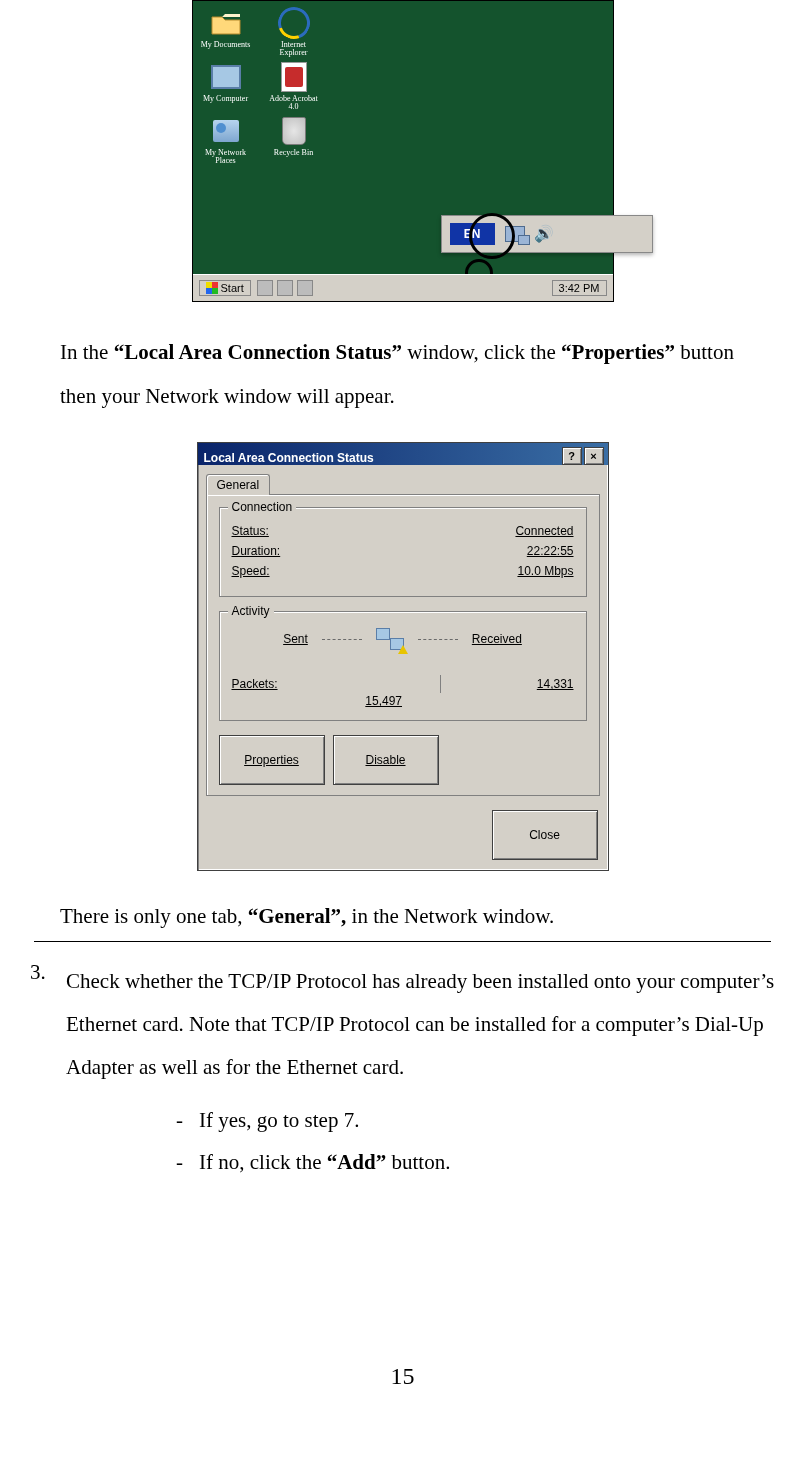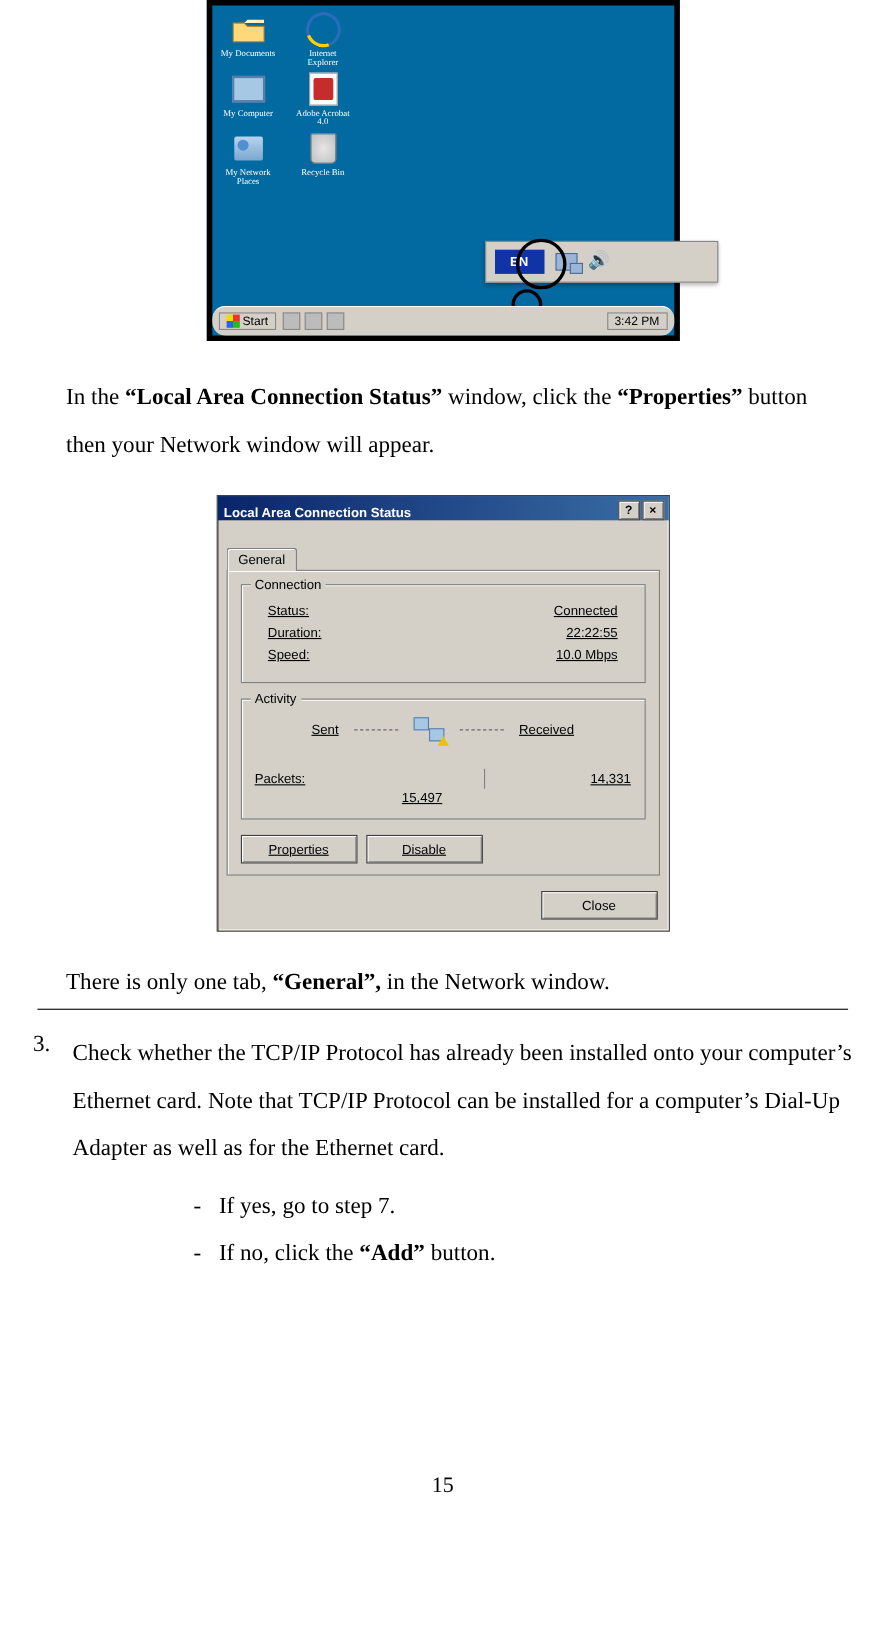--- a/index.html
+++ b/index.html
@@ -13,23 +13,23 @@
   }
   .page {
     padding: 0 30px 40px 30px;
     box-sizing: border-box;
   }
   
   .desktop-shot {
     width: 420px;
     height: 300px;
     margin: 0 auto 25px;
-    background: #0369a1;
+    background: #14532d;
     position: relative;
-    border: 5px solid #000000;
+    border: 1px solid #000000;
   }
   .desk-icons {
     position: absolute;
     top: 6px; left: 8px;
     width: 130px;
     display: flex;
     flex-wrap: wrap;
     gap: 4px 18px;
   }
   .desk-icon {
@@ -92,21 +92,20 @@
   .spk-ic { margin-left:10px; font: 16px/1 sans-serif; color:#333;}
   .taskbar {
     position: absolute;
     left:0; right:0; bottom:0;
     height: 26px;
     background: #d4d0c8;
     border-top: 1px solid #fff;
     display:flex; align-items:center; justify-content:space-between;
     font: 11px Tahoma, sans-serif;
     padding: 0 6px;
-    border-radius: 12px;
   }
   .tb-left { display:flex; align-items:center; gap:6px; }
   .start-btn { padding: 1px 6px; background:#d4d0c8; border:1px solid #888; display:flex; align-items:center; gap:3px;}
   .winflag { width:12px; height:12px; background: conic-gradient(#e33 0 25%, #2b2 0 50%, #26e 0 75%, #ed0 0);}
   .ql { display:flex; gap:4px; }
   .ql-i { width:14px; height:14px; background:#bcbcbc; border:1px solid #888;}
   .tb-time { padding:1px 6px; border:1px solid #888; background:#d4d0c8;}
 
   .body-para {
     margin: 28px 0 24px 30px;
@@ -131,21 +130,21 @@
     display: flex;
     align-items: flex-end;
     justify-content: space-between;
     height: 22px;
     padding: 0 4px 0 6px;
     font-weight: bold;
   }
   .tb-btns { display:flex; gap:2px; }
   .tb-btn { width:18px; height:16px; background:#d4d0c8; border:1px solid #404040; box-shadow: inset 1px 1px 0 #fff, inset -1px -1px 0 #808080; display:flex; align-items:center; justify-content:center; color:#000; font-weight:bold; font-size:11px; line-height:1;}
   .tab-strip {
-    padding: 24px 8px 0 8px;
+    padding: 8px 8px 0 8px;
   }
   .tab {
     display: inline-block;
     padding: 3px 10px;
     background: #d4d0c8;
     border: 1px solid #808080;
     border-bottom: none;
     border-radius: 3px 3px 0 0;
     box-shadow: inset 1px 1px 0 #fff;
     position: relative;
@@ -165,54 +164,54 @@
     margin-bottom: 14px;
     padding: 10px 12px 12px 12px;
     position: relative;
   }
   .gb-legend {
     position: absolute;
     top: -8px; left: 8px;
     background: #d4d0c8;
     padding: 0 4px;
   }
-  .row { display:flex; justify-content:space-between; margin: 6px 12px; }
+  .row { display:flex; justify-content:space-between; margin: 6px 0; }
   .activity-row { display:flex; align-items:center; justify-content:center; gap:14px; margin: 6px 0 10px;}
   .dash { flex:0 0 40px; border-top:1px dashed #6a6a6a; height:0;}
   .net-graphic { width:28px; height:22px; position:relative;}
   .net-graphic .m { position:absolute; width:12px; height:10px; background:#a6c8e4; border:1px solid #5a7ea8;}
   .net-graphic .m1 { left:0; top:0;}
   .net-graphic .m2 { right:0; bottom:0;}
   .warn { position:absolute; right:-4px; bottom:-4px; width:0; height:0; border-left:5px solid transparent; border-right:5px solid transparent; border-bottom:9px solid #e8c400;}
   .pkt-row { display:flex; justify-content:space-between; align-items:center; }
   .pkt-row .mid { width:1px; height:18px; background:#808080; margin: 0 8px;}
   .btn {
     display:inline-block;
     min-width: 84px;
-    padding: 5px 10px;
+    padding: 17px 10px;
     background: #d4d0c8;
     border: 1px solid #404040;
     box-shadow: inset 1px 1px 0 #fff, inset -1px -1px 0 #808080;
     text-align: center;
     cursor: default;
   }
   .btn-row { display:flex; gap:8px; margin-top: 4px;}
   .close-row { display:flex; justify-content:flex-end; padding: 6px 10px 10px;}
   
   .sep-para {
     margin: 26px 0 4px 30px;
     line-height: 1.9;
   }
   hr.hline { border:0; border-top:1px solid #000; margin: 4px 4px 18px 4px; }
   .step-block { display:flex; gap:14px; margin: 0 0 18px 0;}
   .step-num { flex:0 0 22px; }
   .step-body { flex:1; line-height: 2.05;}
   .bullets { margin: 10px 0 0 110px; }
   .bullets .bl { display:flex; gap:16px; line-height: 2.0;}
-  .page-num { text-align:center; margin-top: 180px; font-size: 20px;}
+  .page-num { text-align:center; margin-top: 180px; font-size: 24px;}
 </style>
 </head>
 <body>
 
 <div class="page">
 
   <div class="desktop-shot">
     <div class="desk-icons">
       <div class="desk-icon">
         <div class="di-pic">

